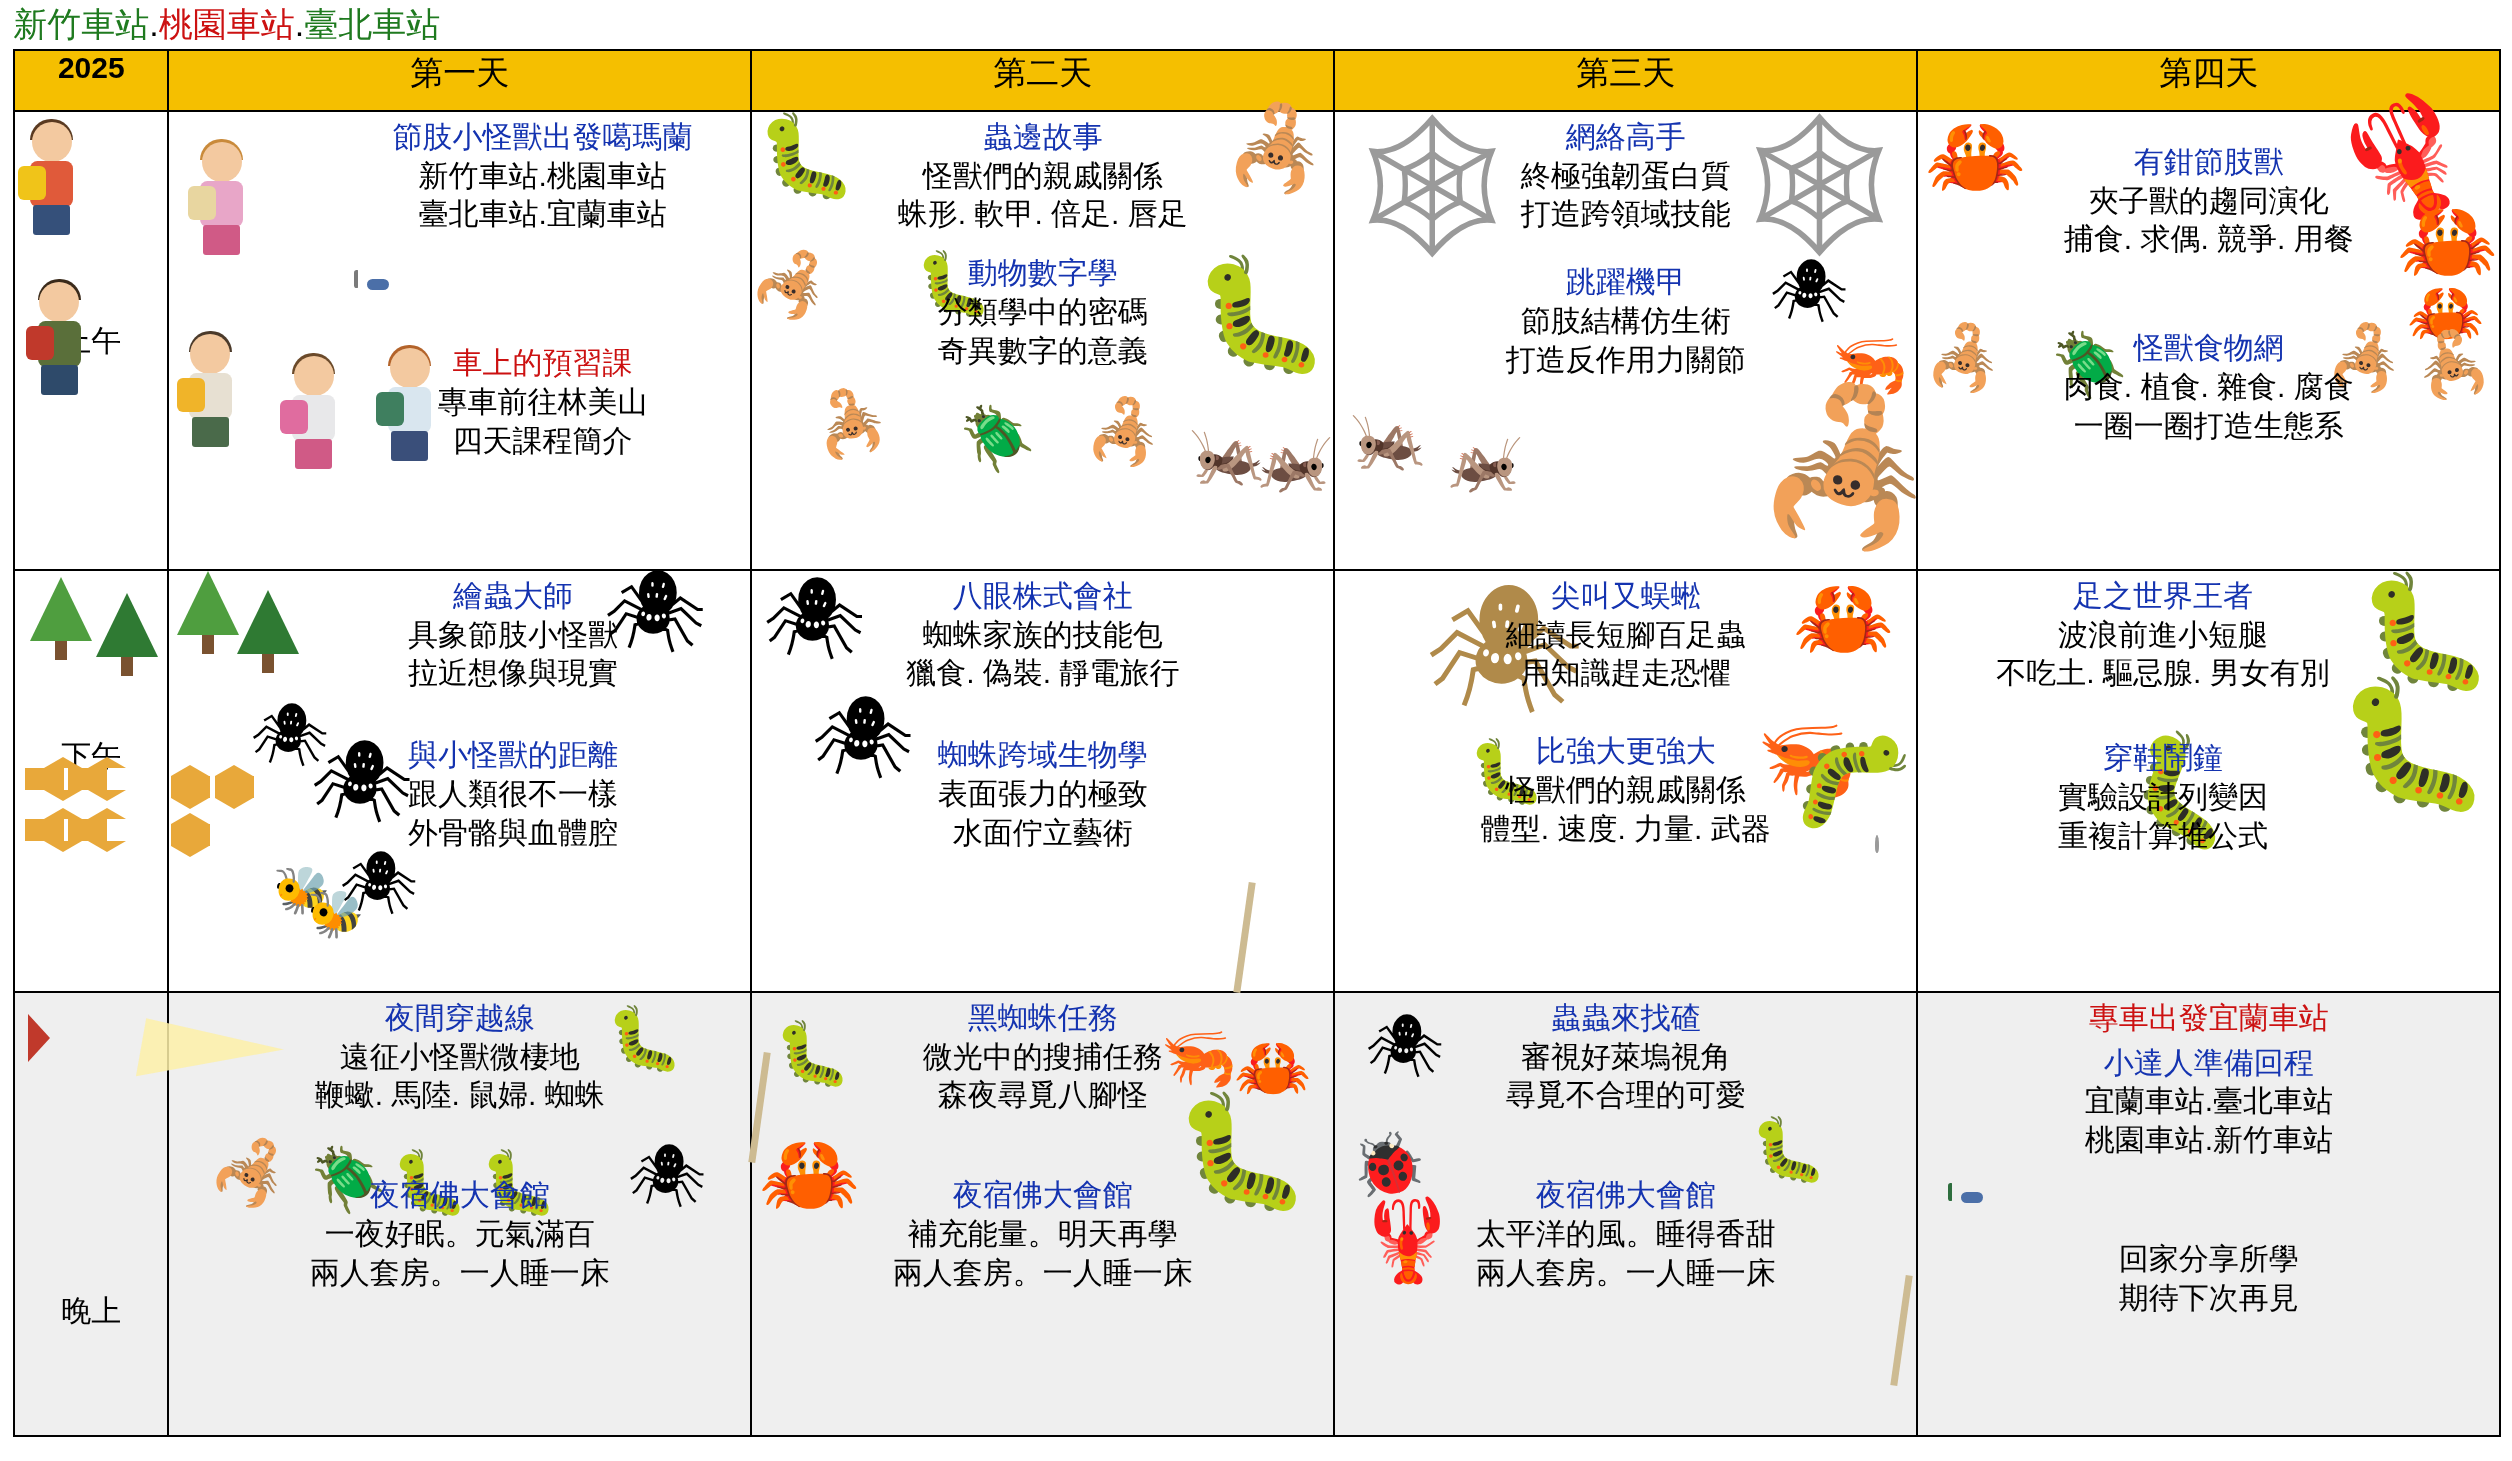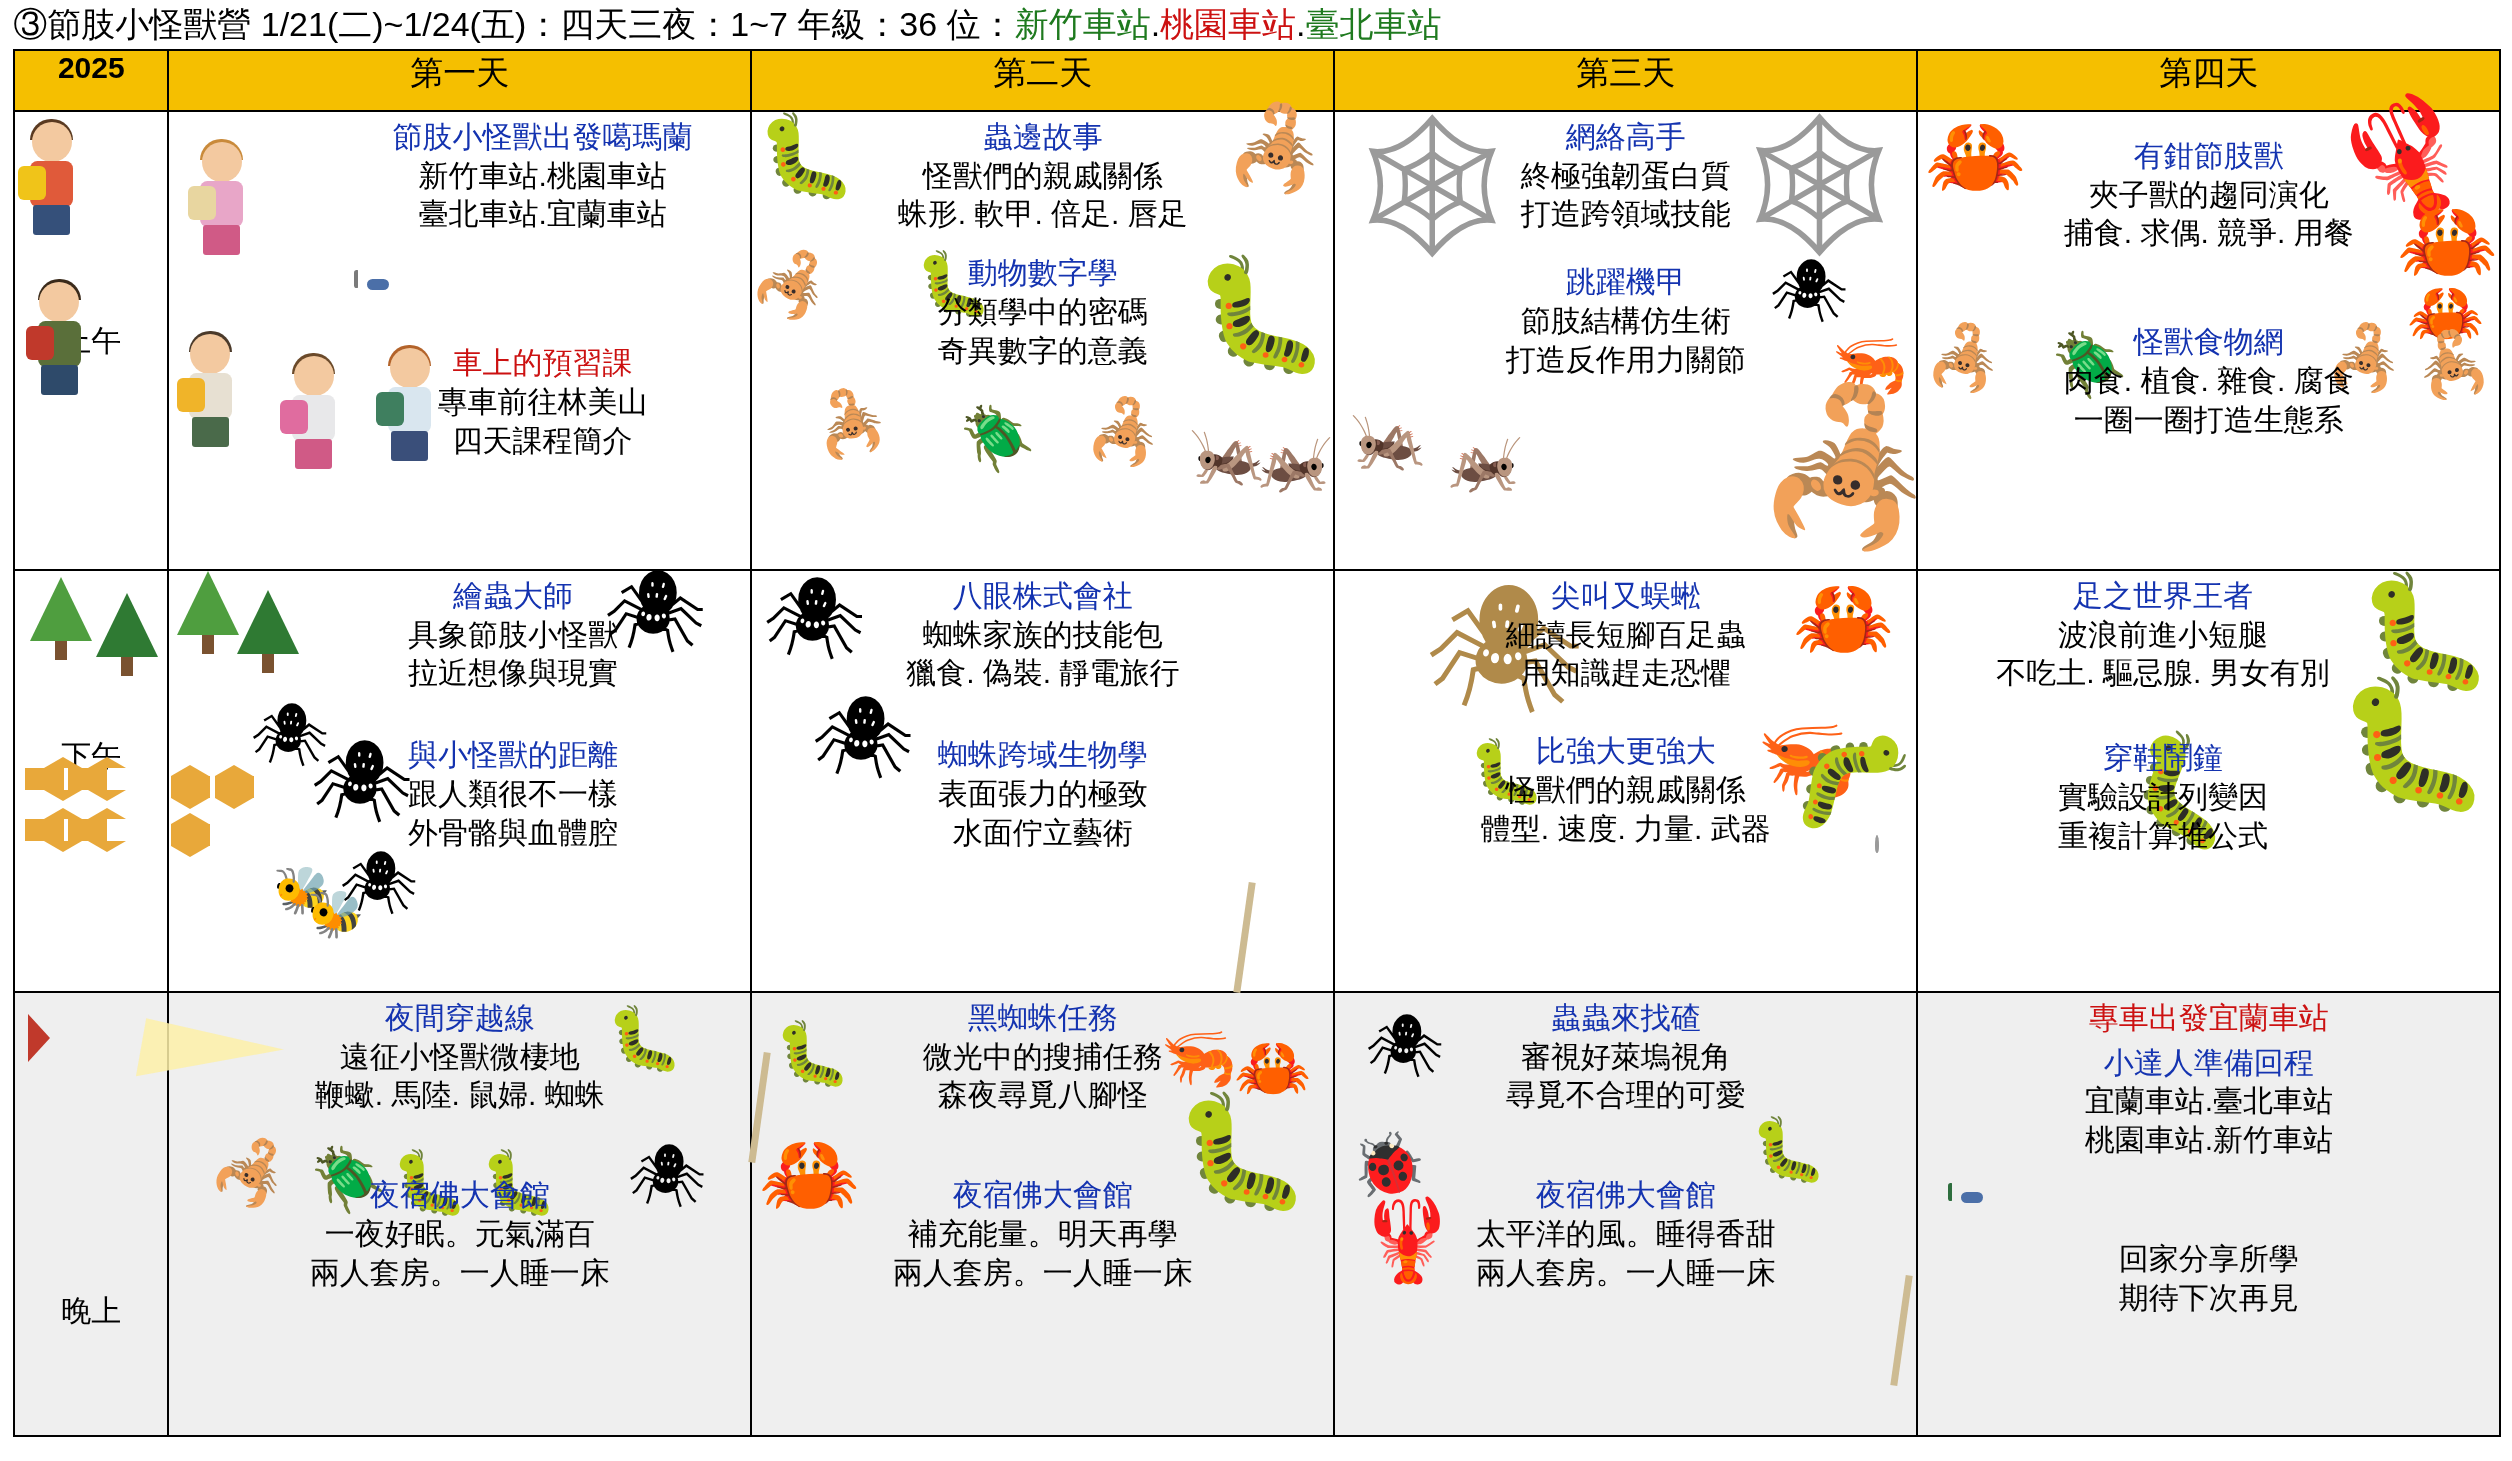--- a/index.html
+++ b/index.html
@@ -225,21 +225,20 @@
   .kid .body { width: 43px; height: 46px; border-radius: 7.4px; position: absolute; left: 12px; top: 39px; }
   .kid .legs { width: 37px; height: 30px; position: absolute; left: 15px; top: 83px; background: #35507a; border-radius: 3px; }
   .kid .bag { width: 28px; height: 34px; border-radius: 6px; position: absolute; left: 0px; top: 44px; }
 </style>
 </head>
 <body>
 
 <div id="page">
 
   <div class="header-line">
-    <span class="hdr-black">③節肢小怪獸營 1/21(二)~1/24(五)：四天三夜：1~7 年級：36 位：</span>
     <span class="hdr-green">新竹車站</span>
     <span class="hdr-black">.</span>
     <span class="hdr-red">桃園車站</span>
     <span class="hdr-black">.</span>
     <span class="hdr-green">臺北車站</span>
   </div>
 
   <table class="sched">
     <colgroup>
       <col class="col-time">
@@ -352,21 +351,21 @@
           <span class="art big" style="left:7.4px; top:4.4px;">🦀</span>
           <span class="art" style="right:22px; top:-7.4px; font-size:111px;"><span class="rot-25">🦞</span></span>
           <span class="art big" style="right:1.5px; top:89px;">🦀</span>
           <span class="art med" style="right:15px; top:170px;">🦀</span>
           <span class="art med" style="left:7.4px; top:215px;">🦂</span>
           <span class="art med" style="left:133px; top:222px;">🪲</span>
           <span class="art med" style="right:96px; top:215px;">🦂</span>
           <span class="art med" style="right:7.4px; top:222px;"><span class="flip">🦂</span></span>
 
           <div class="cell-inner">
-            <div class="block" style="margin-top:19px;">
+            <div class="block" style="margin-top:25px;">
               <div class="btitle">有鉗節肢獸</div>
               <div class="bline">夾子獸的趨同演化</div>
               <div class="bline">捕食. 求偶. 競爭. 用餐</div>
             </div>
             <div class="block" style="margin-top:71px;">
               <div class="btitle">怪獸食物網</div>
               <div class="bline">肉食. 植食. 雜食. 腐食</div>
               <div class="bline">一圈一圈打造生態系</div>
             </div>
           </div>

